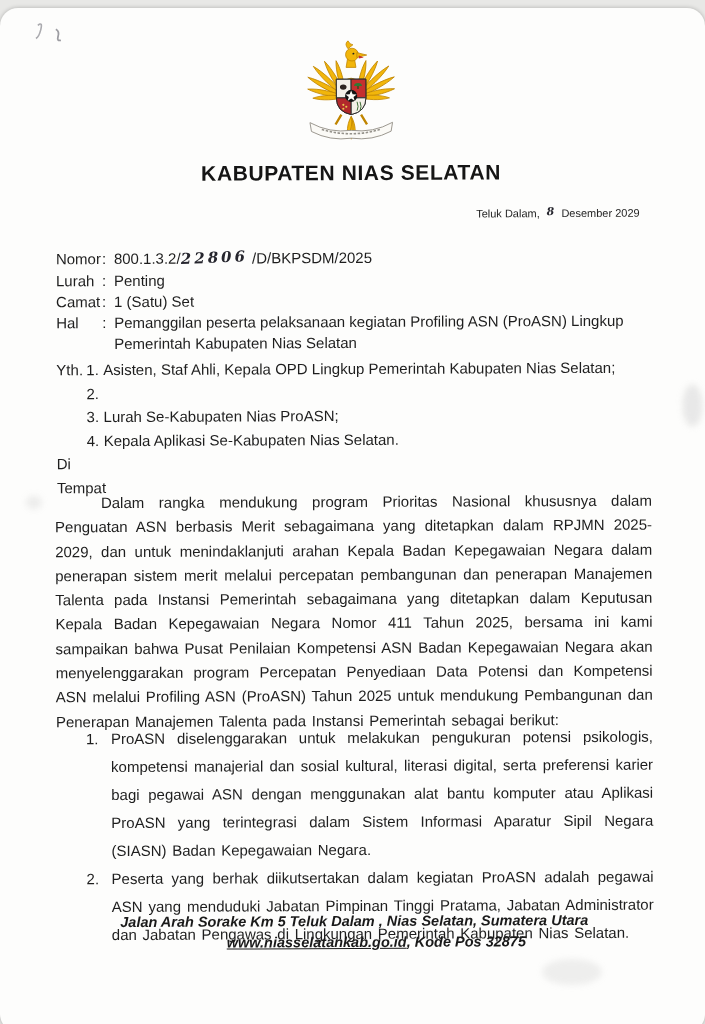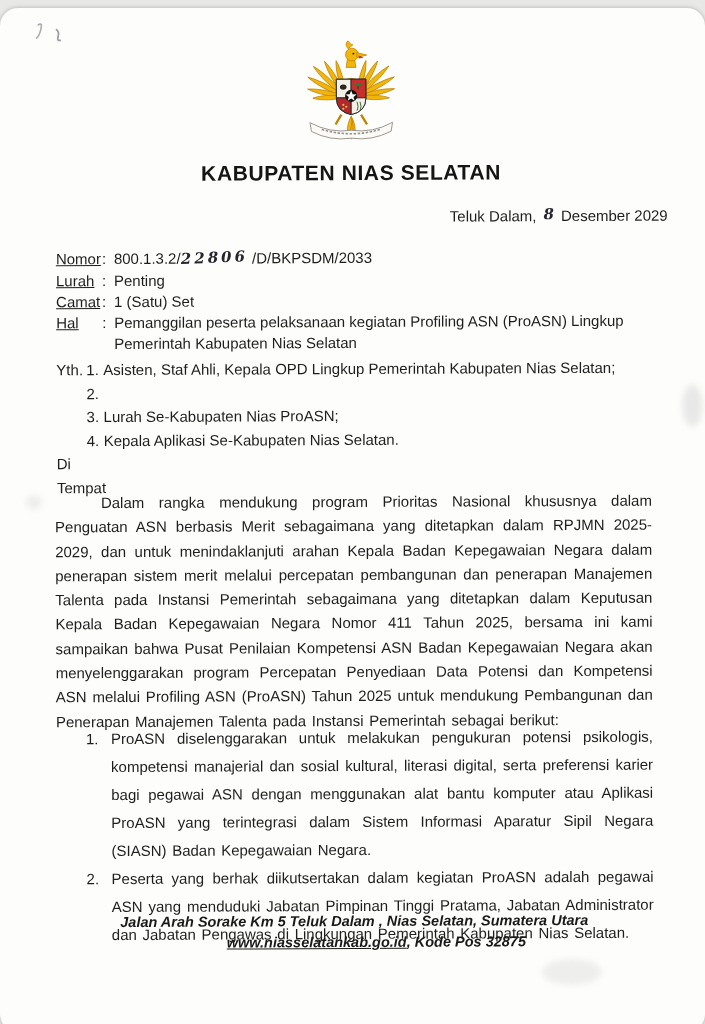--- a/index.html
+++ b/index.html
@@ -25,39 +25,39 @@
   }
   
   .title{
     position:absolute;top:153px;left:0;width:100%;
     text-align:center;
     font-size:21px;font-weight:bold;letter-spacing:.6px;
     color:#151515;
   }
   
   .dateline{
-    position:absolute;top:199px;right:36px;
-    font-size:15px;
+    position:absolute;top:199px;right:64px;
+    font-size:11px;
     display:flex;align-items:center;gap:7px;
   }
   .handwrite{
     font-family:"DejaVu Serif",serif;
     font-style:italic;font-weight:600;
     color:#26262e;
     display:inline-block;
     transform:rotate(-2deg) translateY(-1px);
   }
   .handwrite.num{letter-spacing:3px;}
   
   .meta{
     position:absolute;top:239px;left:57px;width:596px;
     font-size:15px;line-height:21px;
   }
   .meta-row{display:flex;align-items:flex-start;}
-  .meta-label{width:46px;flex:0 0 46px;text-decoration:underline;}
+  .meta-label{width:46px;flex:0 0 46px;}
   .meta-sep{width:12px;flex:0 0 12px;}
   .meta-value{flex:1;}
   
   .recipients{
     position:absolute;top:349px;left:57px;width:596px;
     font-size:15px;line-height:23.5px;
   }
   .recip-row{display:flex;}
   .recip-salutation{width:30px;flex:0 0 30px;}
   .recip-list{flex:1;}
@@ -173,21 +173,21 @@
     <div class="dateline">
       <span>Teluk Dalam,</span>
       <span class="handwrite">8</span>
       <span>Desember 2029</span>
     </div>
 
     <div class="meta">
       <div class="meta-row">
         <span class="meta-label">Nomor</span>
         <span class="meta-sep">:</span>
-        <span class="meta-value"><span>800.1.3.2/</span><span class="handwrite num">22806</span> <span>/D/BKPSDM/2033</span></span>
+        <span class="meta-value"><span>800.1.3.2/</span><span class="handwrite num">22806</span> <span>/D/BKPSDM/2025</span></span>
       </div>
       <div class="meta-row">
         <span class="meta-label">Lurah</span>
         <span class="meta-sep">:</span>
         <span class="meta-value">Penting</span>
       </div>
       <div class="meta-row">
         <span class="meta-label">Camat</span>
         <span class="meta-sep">:</span>
         <span class="meta-value">1 (Satu) Set</span>

